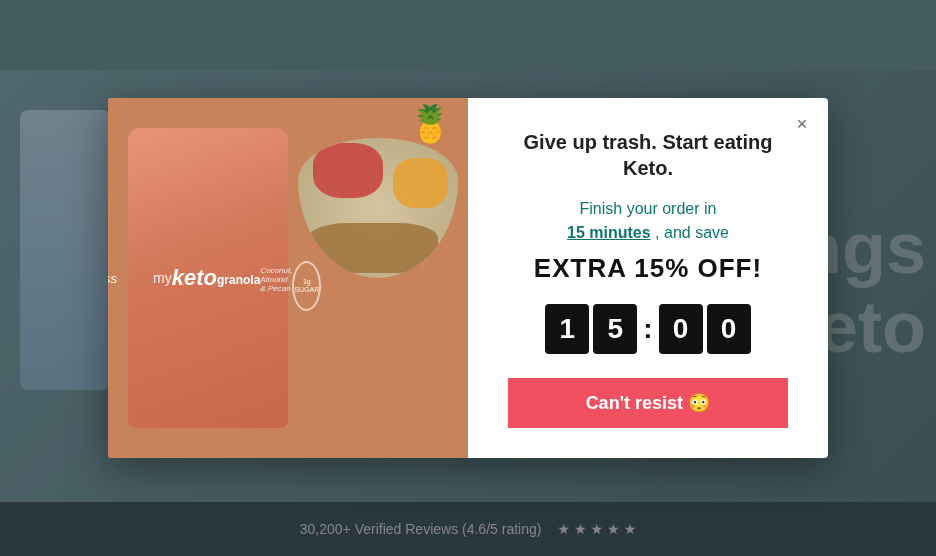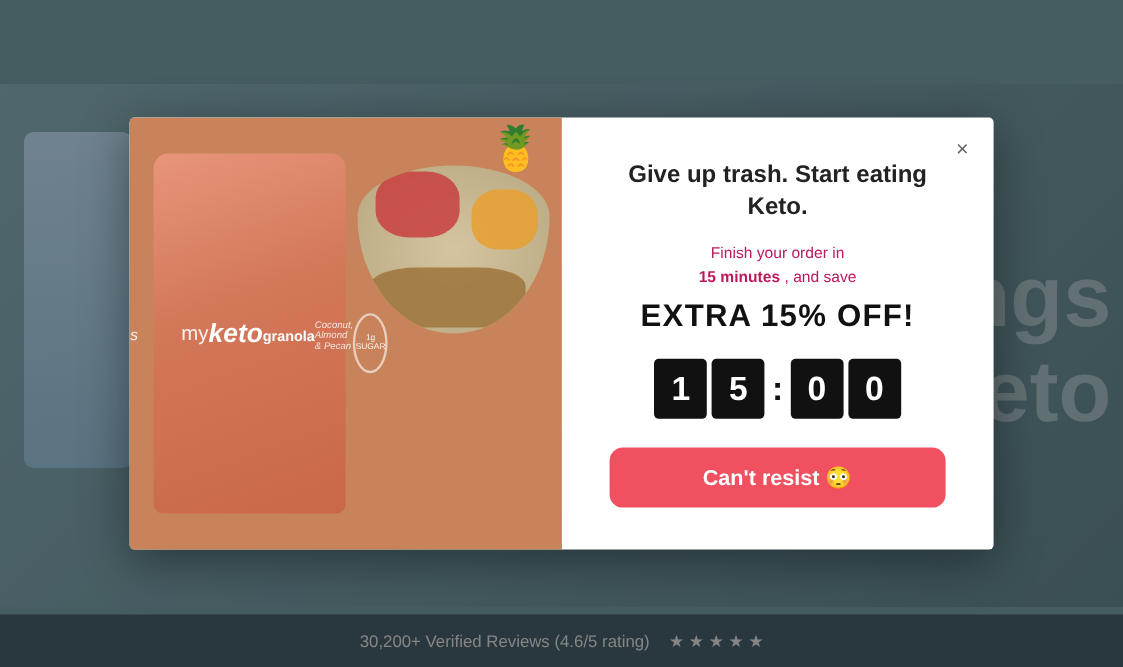--- a/index.html
+++ b/index.html
@@ -82,21 +82,21 @@
       border-radius: 8px;
       opacity: 0.8;
     }
 
     
     .review-bar {
       position: absolute;
       bottom: 0;
       left: 0;
       right: 0;
-      height: 44px;
+      height: 54px;
       background: rgba(60,80,90,0.9);
       display: flex;
       align-items: center;
       justify-content: center;
       gap: 16px;
       z-index: 1;
     }
     .review-bar span {
       color: #ccc;
       font-size: 14px;
@@ -163,21 +163,21 @@
       align-items: center;
       justify-content: center;
     }
 
     .bag-text-kiss {
       font-size: 13px;
       color: rgba(255,255,255,0.9);
       font-style: italic;
     }
     .bag-text-my {
-      font-size: 17px;
+      font-size: 14px;
       color: rgba(255,255,255,0.9);
       padding-left: 36px;
     }
     .bag-text-keto {
       font-size: 22px;
       font-weight: bold;
       color: #fff;
       font-style: italic;
     }
     .bag-text-granola {
@@ -291,28 +291,29 @@
     .modal-headline {
       font-size: 20px;
       font-weight: bold;
       color: #222;
       text-align: center;
       margin-bottom: 16px;
       line-height: 1.3;
     }
 
     .modal-subtext {
-      font-size: 13px;
-      color: #be185d;
+      font-size: 16px;
+      color: #0f766e;
       text-align: center;
       line-height: 1.5;
       margin-bottom: 8px;
     }
     .modal-subtext strong {
       font-weight: bold;
+      text-decoration: underline;
     }
 
     .modal-offer {
       font-size: 26px;
       font-weight: bold;
       color: #111;
       margin-bottom: 20px;
       letter-spacing: 1px;
     }
 
@@ -340,21 +341,21 @@
       font-weight: bold;
       color: #111;
       margin: 0 2px;
     }
 
     
     .cta-btn {
       background: #f05060;
       color: #fff;
       border: none;
-      border-radius: 11px;
+      border-radius: 0;
       padding: 14px 60px;
       font-size: 18px;
       font-weight: 600;
       cursor: pointer;
       width: 100%;
       max-width: 280px;
     }
   </style>
 </head>
 <body>

